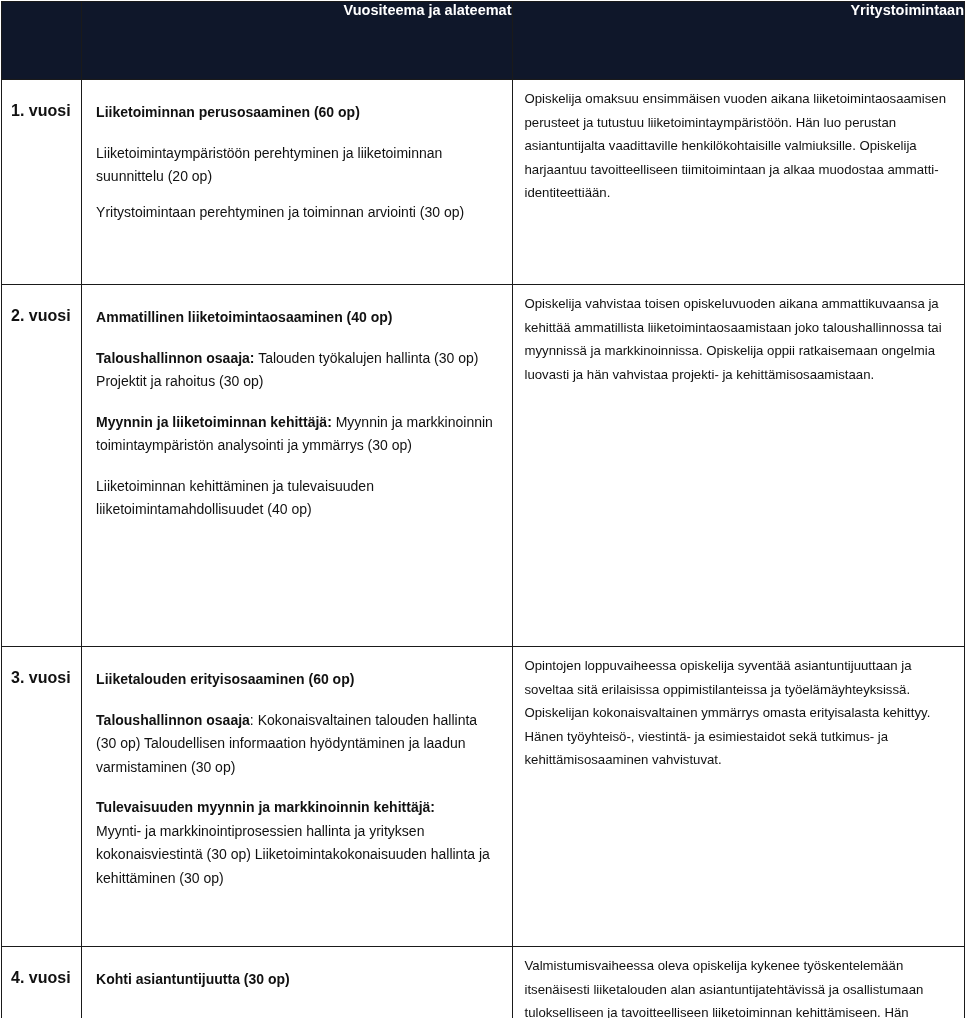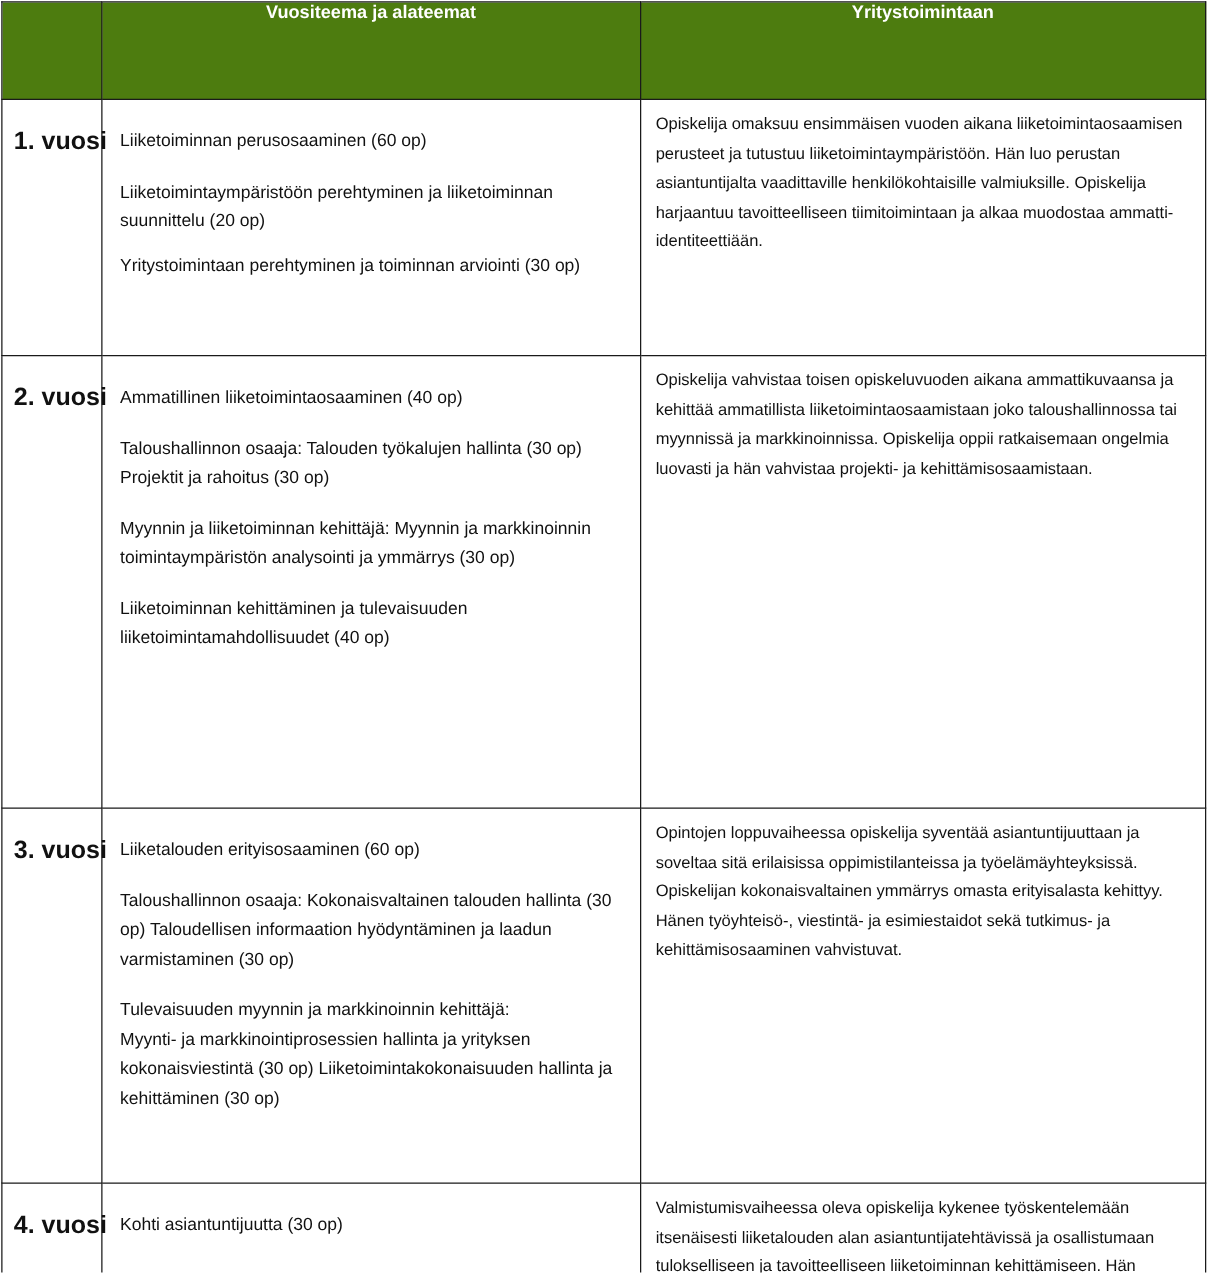--- a/index.html
+++ b/index.html
@@ -19,54 +19,53 @@
     margin: 1px 0 0 1px;
     table-layout: fixed;
   }
   .curriculum-table th,
   .curriculum-table td {
     border: 1px solid #1a1a1a;
     vertical-align: top;
     padding: 0;
   }
   thead th {
-    background: #4d7c0f;
+    background: #0f172a;
     color: #ffffff;
     height: 77px;
     font-size: 14.5px;
     font-weight: bold;
-    text-align: center;
+    text-align: right;
     padding: 0 14px;
     vertical-align: middle;
   }
   .col-year  { width: 80px; }
   .col-theme { width: 430px; }
   .col-goals { width: 452px; }
 
   td.year-cell {
-    font-size: 20px;
+    font-size: 16px;
     font-weight: bold;
     padding: 22px 0 0 9px;
     white-space: nowrap;
-    text-align: center;
   }
   td.theme-cell {
     padding: 21px 16px 20px 14px;
     font-size: 14px;
     line-height: 1.68;
   }
   td.goals-cell {
     padding: 7px 18px 20px 12px;
     font-size: 13.2px;
     line-height: 1.78;
   }
   .blk { margin: 0 0 0 0; }
   .blk + .blk { margin-top: 17px; }
   .blk.tight + .blk.tight { margin-top: 12px; }
-  .b { font-weight: normal; }
+  .b { font-weight: bold; }
   .goals-para { margin: 0; }
   .row-1 td { height: 163px; }
   .row-2 td { height: 320px; }
   .row-3 td { height: 258px; }
   .row-4 td { height: 178px; }
 </style>
 </head>
 <body>
 
 <table class="curriculum-table">

